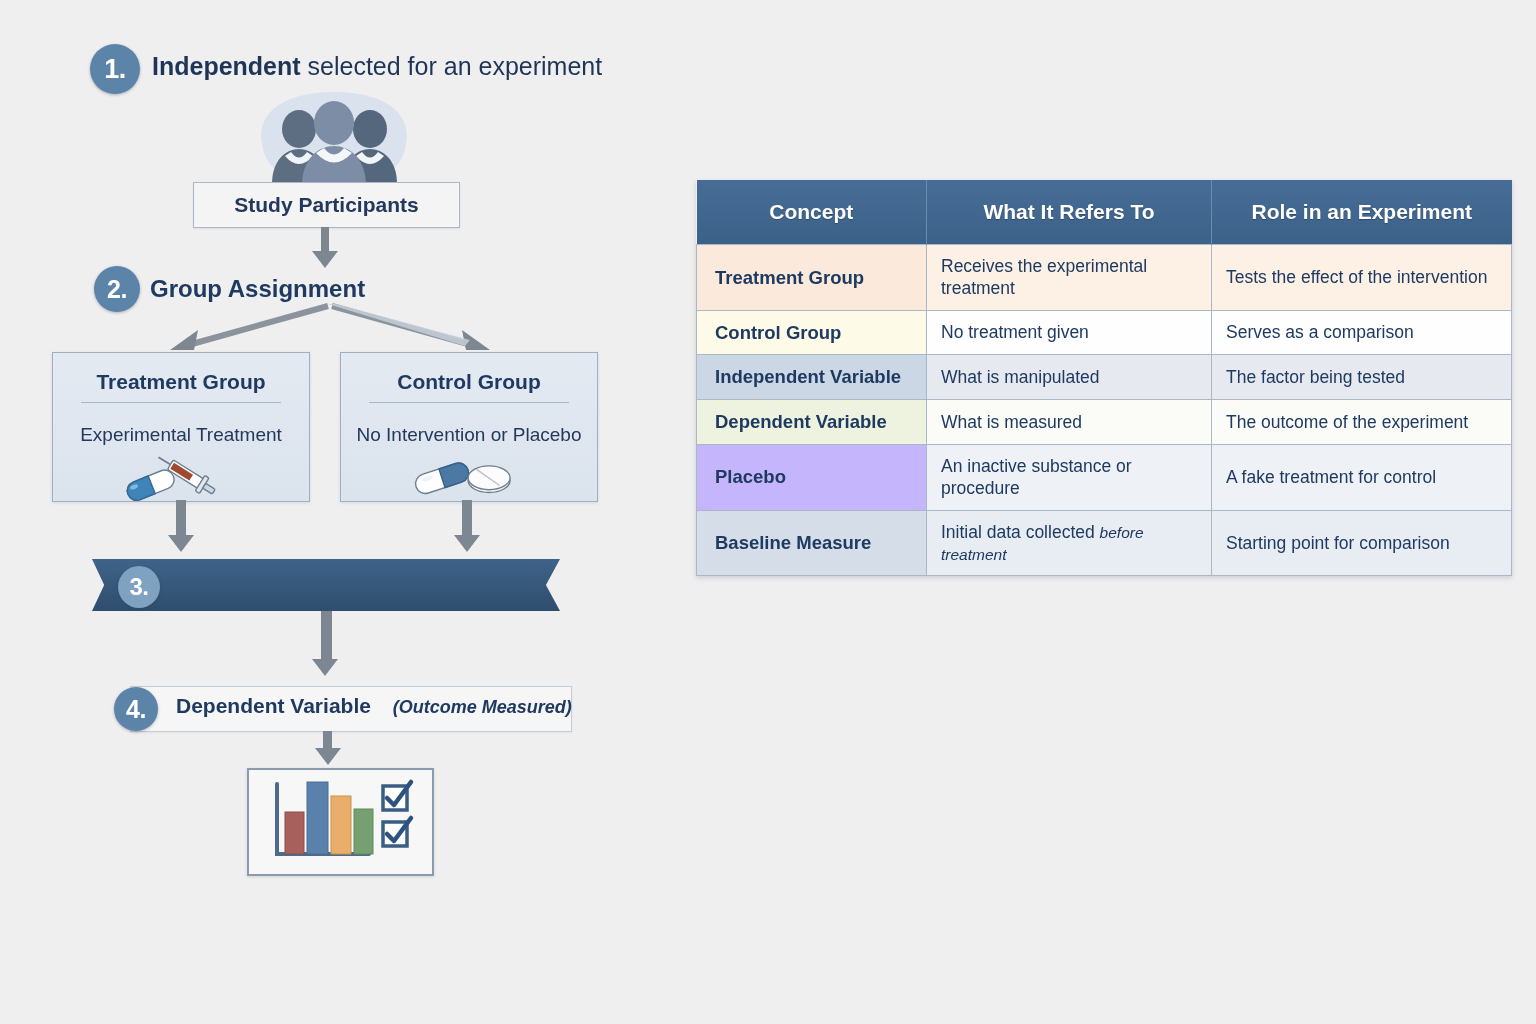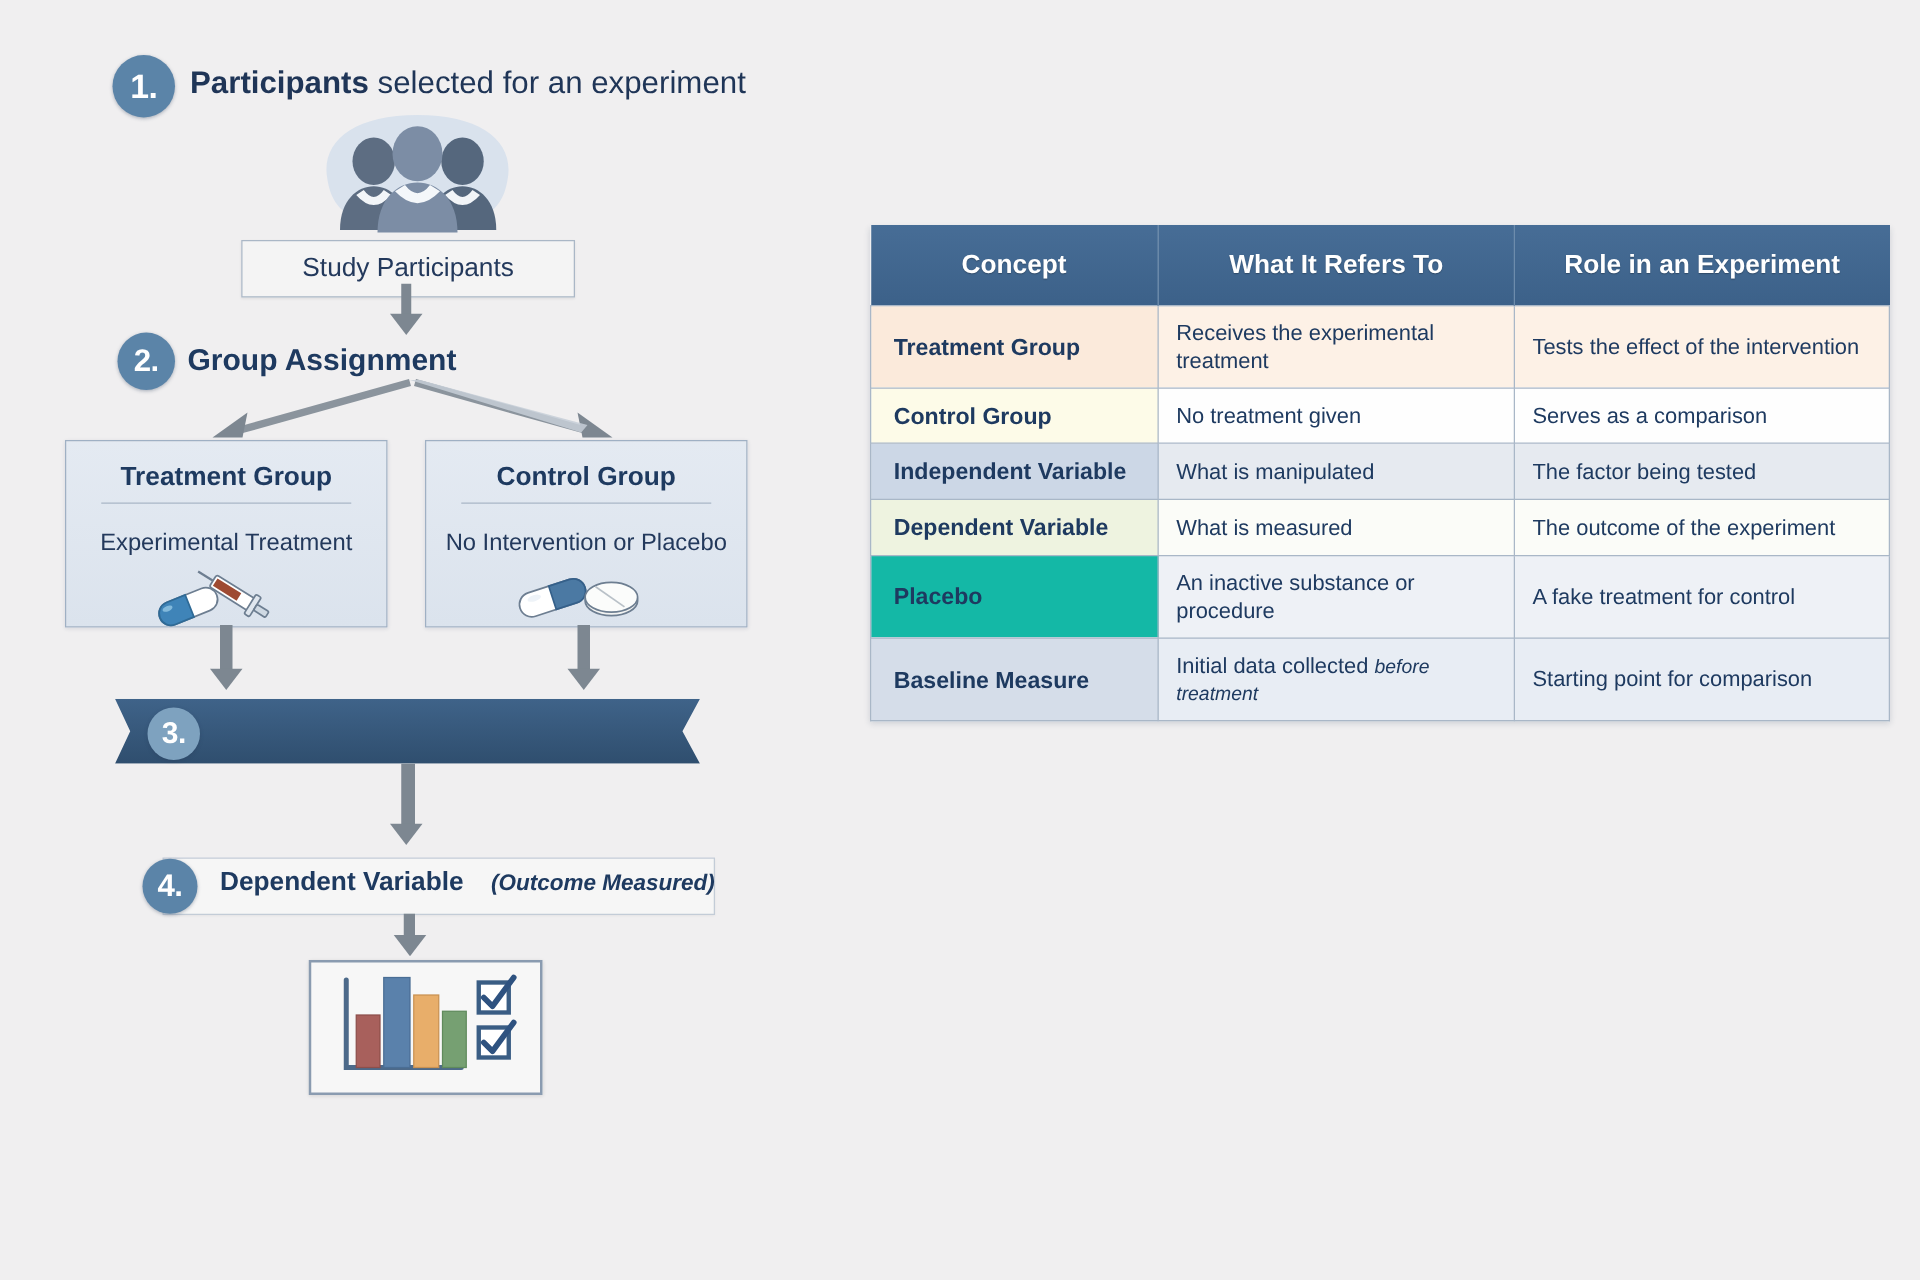--- a/index.html
+++ b/index.html
@@ -34,24 +34,24 @@
   #step1-badge{left:90px;top:44px;width:50px;height:50px;font-size:27px;}
   #step1-text{left:152px;top:52px;font-size:25px;white-space:nowrap;}
   #step1-text b{font-weight:bold;}
   #step1-text span{font-weight:normal;}
 
   
   #participants-illu{left:248px;top:86px;width:172px;height:108px;}
 
   
   #participants-box{
-    left:193px;top:192px;width:265px;height:44px;
+    left:193px;top:182px;width:265px;height:44px;
     background:#f4f4f4;border:1.5px solid #aab7c6;
     display:flex;align-items:center;justify-content:center;
-    font-size:21px;font-weight:normal;color:#23395c;
+    font-size:21px;font-weight:bold;color:#23395c;
     box-shadow:0 1px 2px rgba(0,0,0,.07);
   }
 
   
   .arrow-stem{position:absolute;background:#7d8791;}
   .arrow-head{
     position:absolute;width:0;height:0;
     border-left:13px solid transparent;
     border-right:13px solid transparent;
     border-top:17px solid #7d8791;
@@ -145,21 +145,21 @@
   .cell-ital{font-style:italic;font-size:15.5px;}
 </style>
 </head>
 <body>
 
 <div class="canvas">
 
   <div class="badge" id="step1-badge">1.</div>
 
   <div class="abs" id="step1-text">
-    <b>Participants</b><span> selected for an experiment</span>
+    <b>Independent</b><span> selected for an experiment</span>
   </div>
 
   <svg class="abs" id="participants-illu" viewBox="0 0 172 108">
     <path d="M14 58 C8 28 34 6 86 6 C138 6 164 28 158 58 C154 82 140 96 86 96 C32 96 18 82 14 58 Z" fill="#d9e2ed"></path>
 
     <g fill="#5d6d82">
       <ellipse cx="51" cy="43" rx="17" ry="19"></ellipse>
       <path d="M24 98 C24 74 38 63 51 63 C64 63 78 74 78 98 Z"></path>
     </g>
 
@@ -301,21 +301,21 @@
         <td class="concept" style="background:#ccd7e6;">Independent Variable</td>
         <td>What is manipulated</td>
         <td>The factor being tested</td>
       </tr>
       <tr style="background:#fbfcf8;">
         <td class="concept" style="background:#eef3e0;">Dependent Variable</td>
         <td>What is measured</td>
         <td>The outcome of the experiment</td>
       </tr>
       <tr style="background:#eef1f6;">
-        <td class="concept" style="background:#14b8a6;">Placebo</td>
+        <td class="concept" style="background:#c4b5fd;">Placebo</td>
         <td>An inactive substance or procedure</td>
         <td>A fake treatment for control</td>
       </tr>
       <tr style="background:#e8edf4;">
         <td class="concept" style="background:#d5dde9;">Baseline Measure</td>
         <td><span>Initial data collected </span><span class="cell-ital">before treatment</span></td>
         <td>Starting point for comparison</td>
       </tr>
     </tbody>
   </table>

